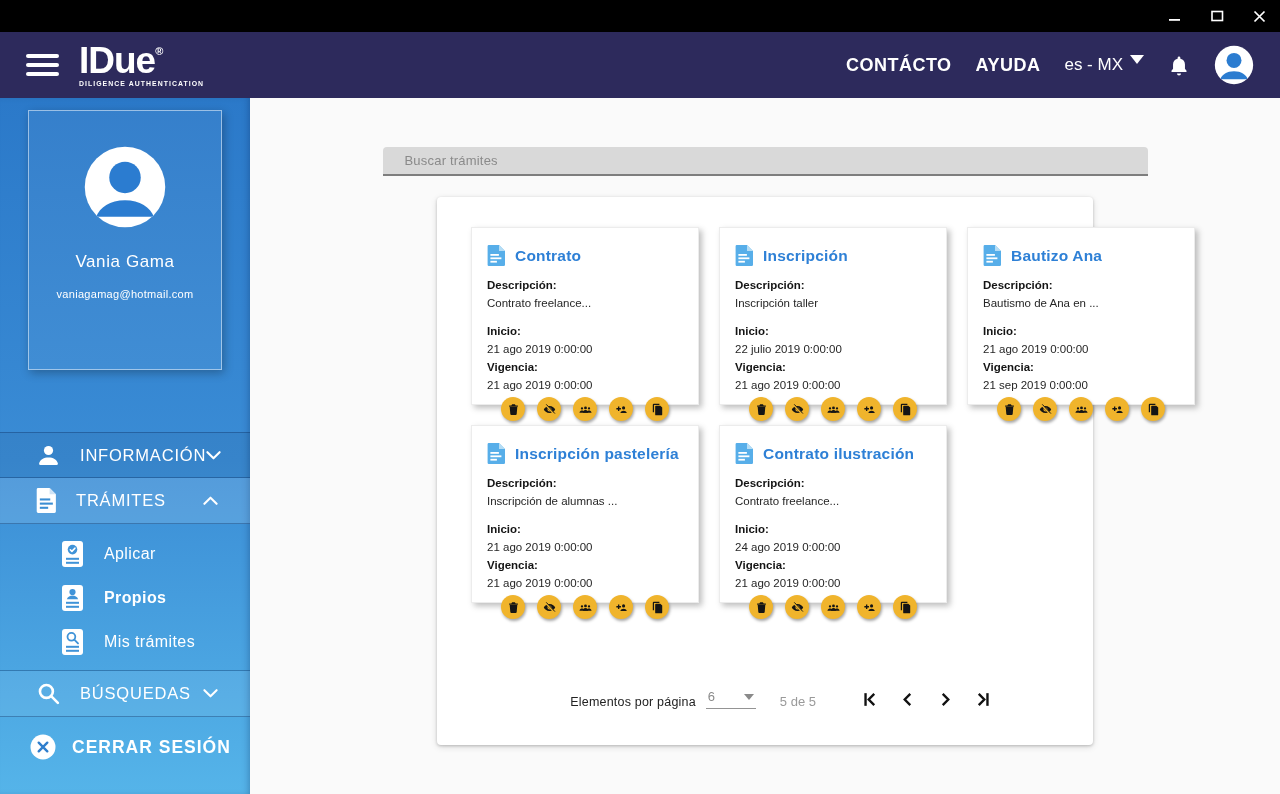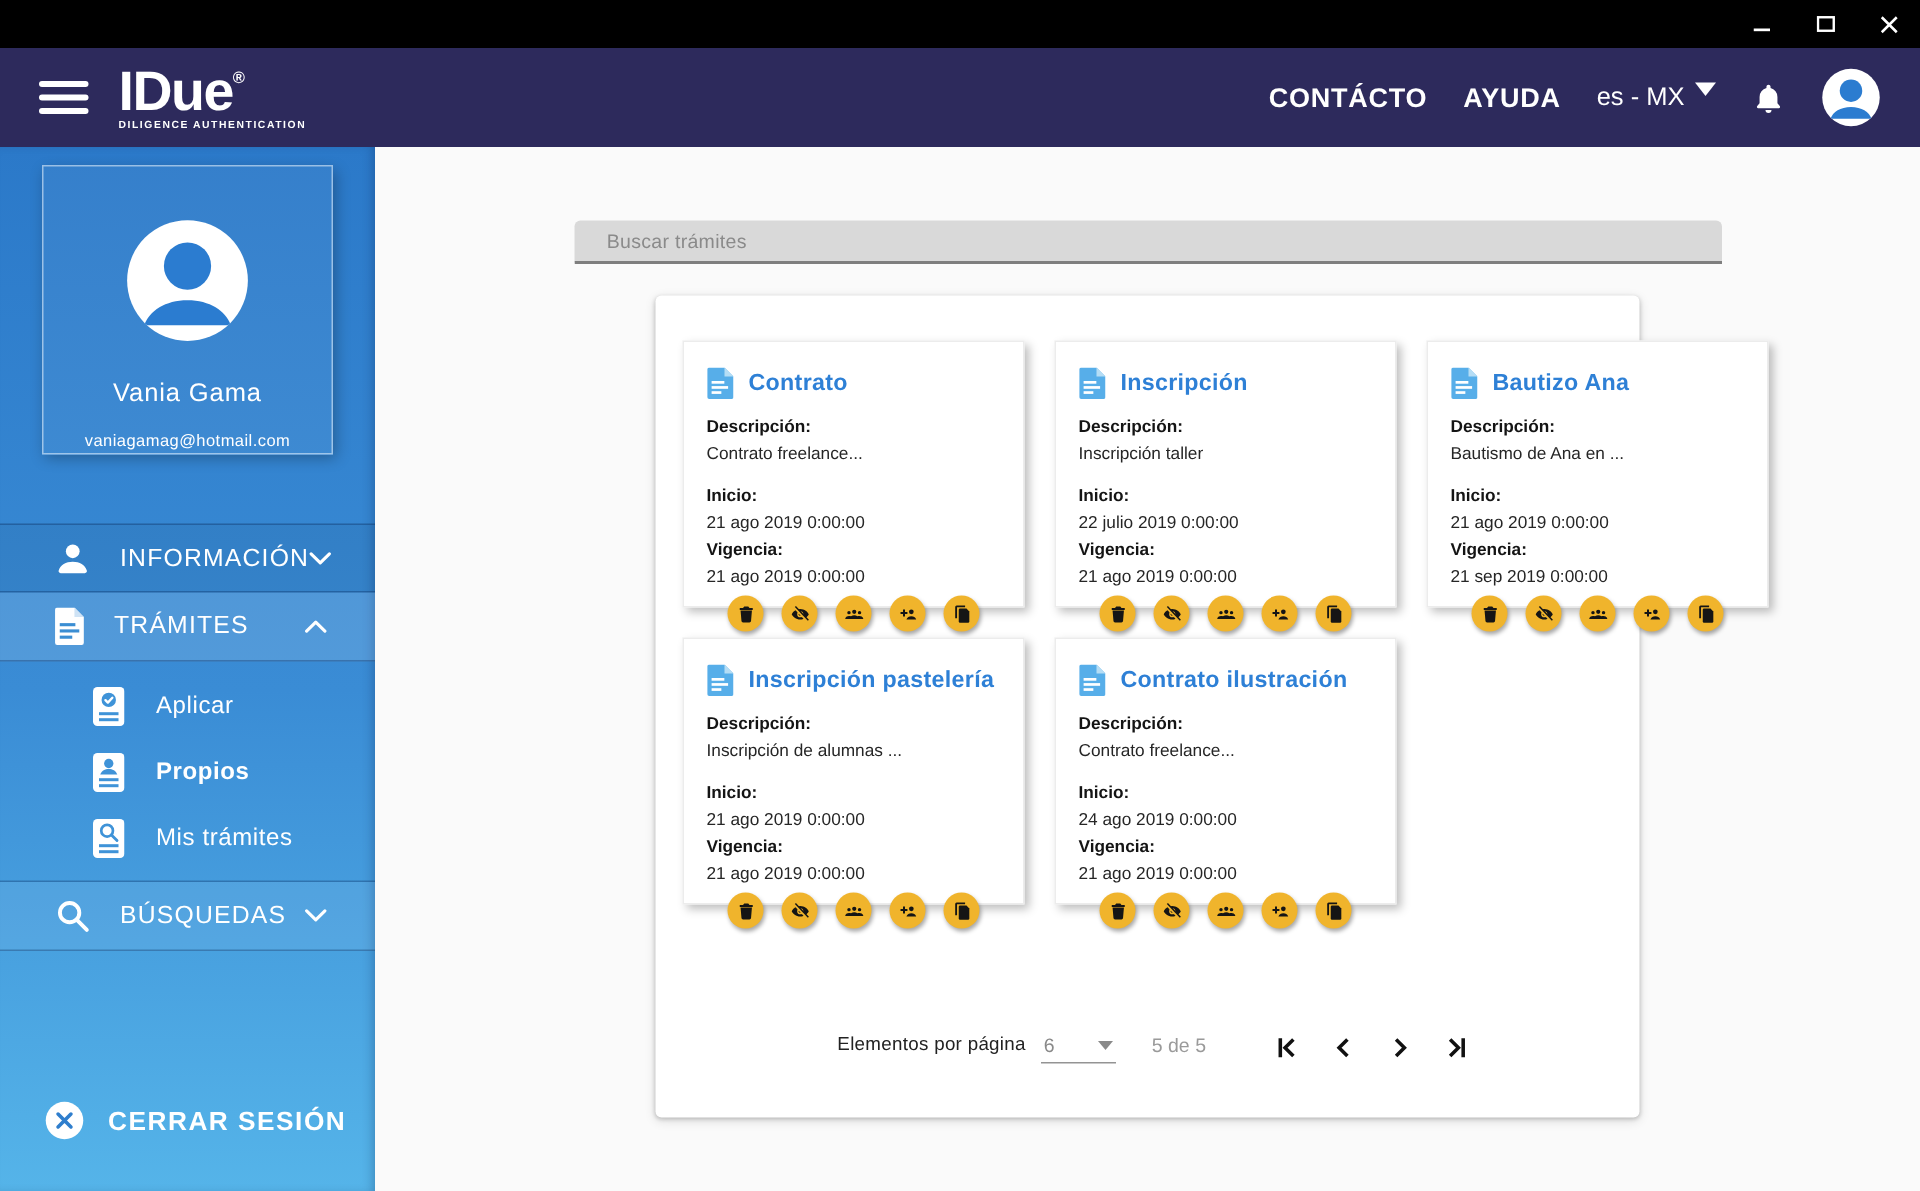--- a/index.html
+++ b/index.html
@@ -26,21 +26,21 @@
   .bell{cursor:pointer;display:flex}
   .avatar-btn{width:40px;height:40px;cursor:pointer}
 
   
   .content-row{display:flex;height:696px}
 
   
   .sidebar{width:250px;flex:0 0 250px;color:#fff;display:flex;flex-direction:column;
     background:linear-gradient(180deg,#2b79c9 0%,#3a8cd5 52%,#55b4e9 100%);
     box-shadow:inset -4px 0 7px -3px rgba(0,25,70,.3)}
-  .profile-card{width:194px;height:193px;margin:12px auto 0;text-align:right;
+  .profile-card{width:194px;height:260px;margin:12px auto 16px;text-align:right;
     background:rgba(255,255,255,.05);border:1px solid rgba(255,255,255,.5);
     box-shadow:2px 3px 9px rgba(0,0,0,.28);display:flex;flex-direction:column;align-items:center}
   .profile-avatar{width:84px;height:84px;margin-top:34px}
   .profile-name{font-size:17px;margin-top:23px;letter-spacing:.6px}
   .profile-email{font-size:11px;margin-top:16px;letter-spacing:.3px}
 
   .nav{margin-top:46px}
   .nav-item{height:46px;display:flex;align-items:center;padding:0 32px 0 36px;cursor:pointer;
     font-weight:normal;font-size:16.5px;letter-spacing:.8px}
   .n-icon{display:flex;margin-right:19px}
@@ -58,36 +58,36 @@
 
   
   main{flex:1;background:#fafafa;padding-top:49px;display:flex;flex-direction:column;align-items:center}
   .search-bar{width:765px;height:29px;background:#d9d9d9;border-radius:4px 4px 0 0;
     border-bottom:2px solid #7e7e7e;display:flex;align-items:center}
   .search-bar input{flex:1;height:100%;background:transparent;border:none;outline:none;
     padding:0 22px;font-size:13px;color:#444;font-family:inherit;letter-spacing:.2px}
   .search-bar input::placeholder{color:#8a8a8a}
 
   .panel{width:656px;height:548px;margin-top:21px;background:#fff;border-radius:4px;position:relative;
-    box-shadow:0 1px 3px rgba(0,0,0,.2),0 2px 7px rgba(0,0,0,.12);padding:30px 18px}
+    box-shadow:0 1px 3px rgba(0,0,0,.2),0 2px 7px rgba(0,0,0,.12);padding:30px 34px}
   .grid{display:grid;grid-template-columns:repeat(3,228px);gap:20px}
   .card{height:178px;background:#fff;border:1px solid #ececec;box-shadow:3px 3px 6px rgba(0,0,0,.26);
     padding:14px 15px 10px;display:flex;flex-direction:column}
   .card-head{display:flex;align-items:center;gap:10px;margin:3px 0 13px}
   .card-title{color:#2e80d6;font-size:15.5px;font-weight:bold;letter-spacing:.2px}
   .c-label{font-size:11.5px;font-weight:bold;color:#141414;margin-bottom:6px}
   .c-text{font-size:11.5px;color:#262626;margin-bottom:16px}
   .c-date{font-size:11.5px;color:#262626;margin-bottom:6px}
   .actions{margin-top:auto;display:flex;justify-content:center;gap:12px;padding-bottom:2px}
   .action-btn{width:24px;height:24px;border-radius:50%;background:#f0b42c;border:none;cursor:pointer;
     display:flex;align-items:center;justify-content:center;box-shadow:1px 2px 3px rgba(0,0,0,.35)}
   .action-btn svg{width:13px;height:13px;display:block}
 
   
-  .paginator{position:absolute;right:112px;bottom:36px;display:flex;align-items:flex-start}
+  .paginator{position:absolute;right:100px;bottom:36px;display:flex;align-items:flex-end}
   .pg-label{font-size:12.5px;color:#222;letter-spacing:.2px}
   .pg-select{display:flex;align-items:center;justify-content:space-between;width:50px;margin-left:10px;
     border-bottom:1px solid #949494;padding:0 2px 4px;cursor:pointer}
   .pg-select .pg-val{font-size:13px;color:#8a8a8a}
   .pg-caret{width:0;height:0;border-left:5px solid transparent;border-right:5px solid transparent;border-top:6px solid #8a8a8a}
   .pg-range{font-size:13px;color:#9a9a9a;margin-left:24px}
   .pg-nav{display:flex;align-items:center;gap:19px;margin-left:44px}
   .pg-btn{background:none;border:none;cursor:pointer;display:flex;padding:0}
   .pg-btn svg{width:19px;height:19px;display:block}
 </style>

